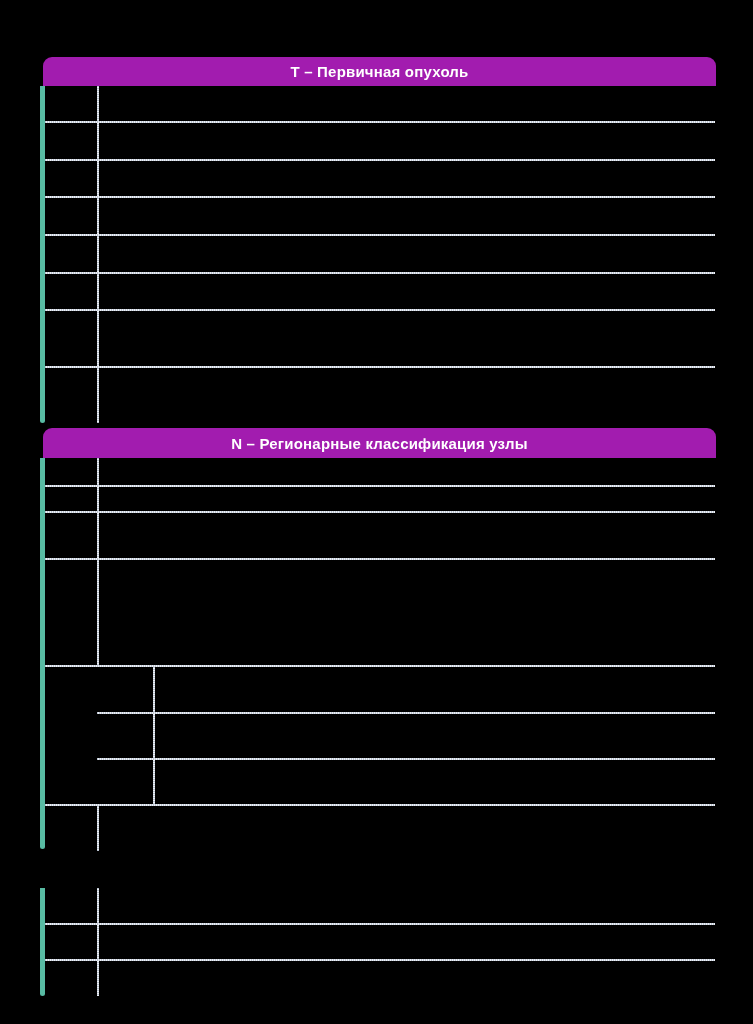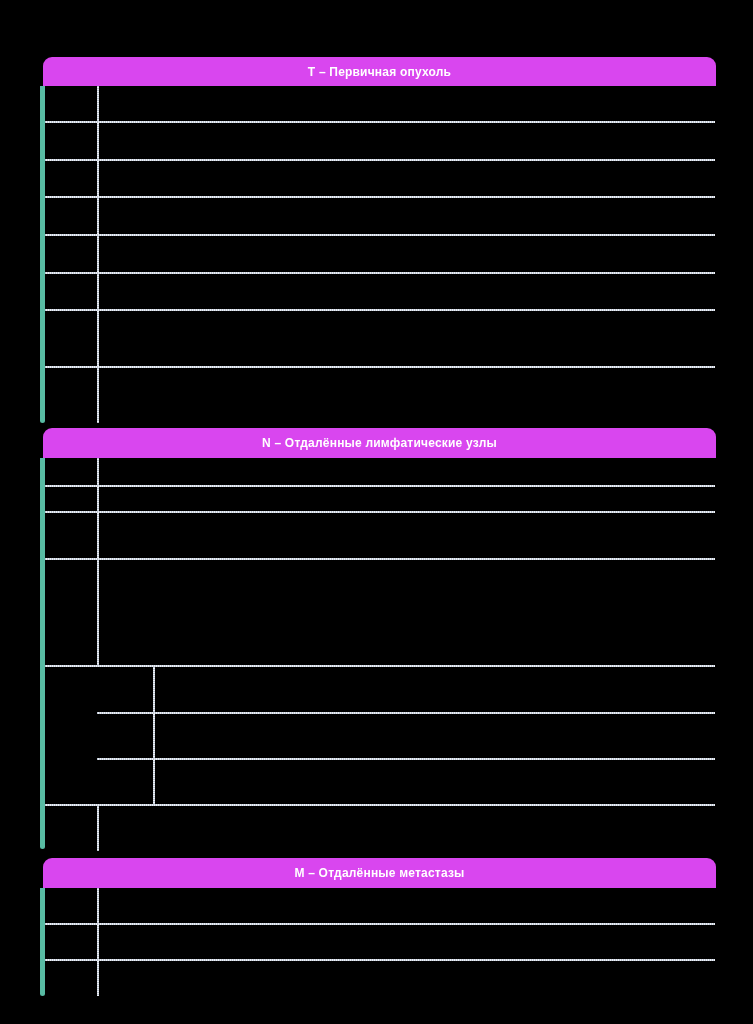--- a/index.html
+++ b/index.html
@@ -13,23 +13,23 @@
   .page{position:absolute;left:0;top:0;width:753px;height:1024px;background:#000;}
 
   .title-bar{
     position:absolute;left:44px;top:29px;width:672px;height:28px;
     background:#536789;border-radius:9px;
     display:flex;align-items:center;justify-content:center;
     color:#fff;font-weight:bold;font-size:15px;letter-spacing:.2px;
   }
   .section-header{
     position:absolute;left:43px;width:673px;height:30px;
-    background:#d946ef;border-radius:9px 9px 0 0;
+    background:#a21caf;border-radius:9px 9px 0 0;
     display:flex;align-items:center;justify-content:center;
-    color:#fff;font-weight:bold;font-size:12px;letter-spacing:.2px;
+    color:#fff;font-weight:bold;font-size:15px;letter-spacing:.2px;
   }
   .accent-bar{
     position:absolute;left:40px;width:5px;
     background:#58bba3;border-radius:0 0 4px 4px;
   }
   
   .hl{position:absolute;height:2px;
       background:repeating-linear-gradient(90deg,#b9c2d0 0 1px,#eef1f6 1px 2px);}
   .vl{position:absolute;width:2px;
       background:repeating-linear-gradient(180deg,#b9c2d0 0 1px,#eef1f6 1px 2px);}
@@ -85,21 +85,21 @@
   <div class="vl" style="left:97px;top:86px;height:337px;"></div>
   <div class="hl" style="left:45px;top:121px;width:670px;"></div>
   <div class="hl" style="left:45px;top:159px;width:670px;"></div>
   <div class="hl" style="left:45px;top:196px;width:670px;"></div>
   <div class="hl" style="left:45px;top:234px;width:670px;"></div>
   <div class="hl" style="left:45px;top:272px;width:670px;"></div>
   <div class="hl" style="left:45px;top:309px;width:670px;"></div>
   <div class="hl" style="left:45px;top:366px;width:670px;"></div>
 
   <div class="section-header" style="top:428px;height:30px;">
-    <span>N – Отдалённые лимфатические узлы</span>
+    <span>N – Регионарные классификация узлы</span>
   </div>
   <div class="accent-bar" style="top:458px;height:391px;"></div>
 
   <div>
     <div class="row" style="left:45px;top:458px;width:670px;height:27px;">
         <div class="cell" style="left:0;top:0;width:52px;height:100%;"></div>
         <div class="cell" style="left:54px;top:0;right:0;height:100%;"></div>
       </div>
     <div class="row" style="left:45px;top:487px;width:670px;height:24px;">
         <div class="cell" style="left:0;top:0;width:52px;height:100%;"></div>
@@ -139,23 +139,20 @@
   <div class="vl" style="left:153px;top:665px;height:141px;"></div>
   <div class="vl" style="left:97px;top:806px;height:45px;"></div>
   <div class="hl" style="left:45px;top:485px;width:670px;"></div>
   <div class="hl" style="left:45px;top:511px;width:670px;"></div>
   <div class="hl" style="left:45px;top:558px;width:670px;"></div>
   <div class="hl" style="left:45px;top:665px;width:670px;"></div>
   <div class="hl" style="left:97px;top:712px;width:618px;"></div>
   <div class="hl" style="left:97px;top:758px;width:618px;"></div>
   <div class="hl" style="left:45px;top:804px;width:670px;"></div>
 
-  <div class="section-header" style="top:858px;height:30px;">
-    <span>М – Отдалённые метастазы</span>
-  </div>
   <div class="accent-bar" style="top:888px;height:108px;"></div>
 
   <div>
     <div class="row" style="left:45px;top:888px;width:670px;height:35px;">
         <div class="cell" style="left:0;top:0;width:52px;height:100%;"></div>
         <div class="cell" style="left:54px;top:0;right:0;height:100%;"></div>
       </div>
     <div class="row" style="left:45px;top:925px;width:670px;height:34px;">
         <div class="cell" style="left:0;top:0;width:52px;height:100%;"></div>
         <div class="cell" style="left:54px;top:0;right:0;height:100%;"></div>

